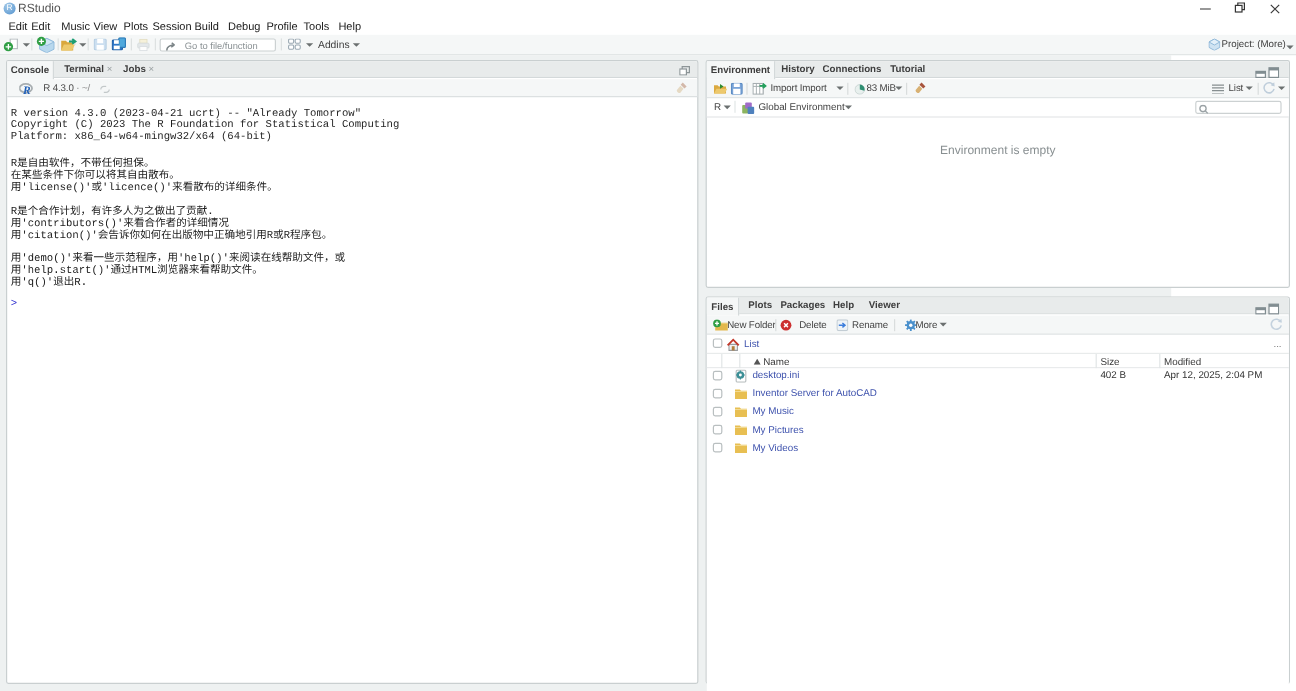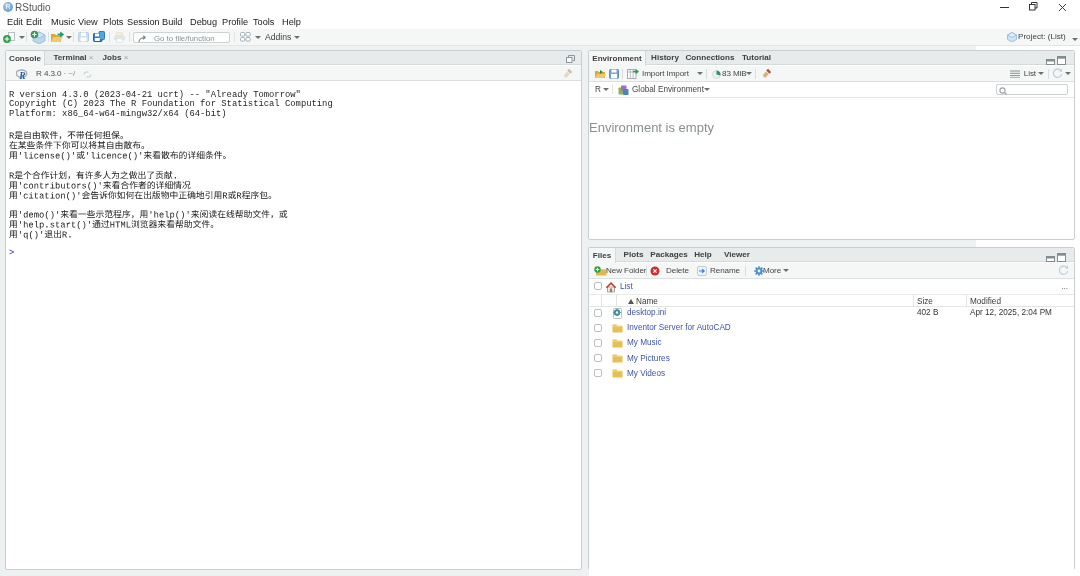--- a/index.html
+++ b/index.html
@@ -30,21 +30,21 @@
 .tab.active{background:#f5f7f7;border-left:1px solid #d4d9da;border-right:1px solid #d4d9da;height:15px;z-index:2;line-height:15px}
 .tab.first{border-left:none}
 .tabx{color:#9aa0a2;font-weight:normal;font-size:8px}
 
 .ptool{position:absolute;left:0;width:100%;background:#f5f7f7;border-bottom:1px solid #dce0e1;font-size:8.1px;color:#454545;letter-spacing:-0.1px}
 
 #contxt{position:absolute;left:0px;top:39.5px;width:570px;height:520px;font-family:"Liberation Mono",monospace;font-size:8.85px;line-height:9.9px;color:#1f1f1f;white-space:pre}
 #contxt .ln{position:absolute;left:3px;white-space:pre}
 .prompt{color:#2222cc}
 
-#envempty{position:absolute;left:0;top:68.5px;width:100%;text-align:left;font-size:13px;color:#888f91}
+#envempty{position:absolute;left:0;top:68.5px;width:100%;text-align:center;font-size:10px;color:#888f91}
 .srch{position:absolute;background:#fff;border:1px solid #ccd1d2;border-radius:2px}
 
 .fname{color:#3e52ad}
 .frow{position:absolute;left:0;width:100%;height:15.2px;font-size:8.2px}
 .cbx{position:absolute;left:5px;top:1.5px;width:8px;height:8px;border:1px solid #b9bfc0;border-radius:2px;background:#fff}
 .fico{position:absolute;left:23px;top:0.5px}
 .fnm{position:absolute;left:38px;top:1px}
 .fsz{position:absolute;left:328px;top:1px;color:#333}
 .fmd{position:absolute;left:381px;top:1px;color:#333}
 svg{display:block}
@@ -143,21 +143,21 @@
         </g>
       </svg>
     <span class="caret" style="position:absolute;left:255px;top:7px"></span>
     <span style="position:absolute;left:265px;top:3px;font-size:8.6px;color:#404040">Addins</span>
     <span class="caret" style="position:absolute;left:294px;top:7px"></span>
 
     <svg class="icon" style="left:1007px;top:3px" width="10" height="10">
         <path d="M5 0.5 L9.5 3 V7.5 L5 10 L0.5 7.5 V3 Z" fill="#cfe3f2" stroke="#8fb8d8" stroke-width="0.8"></path>
         <path d="M5 0.5 L9.5 3 L5 5.5 L0.5 3 Z" fill="#e3f0f9" stroke="#8fb8d8" stroke-width="0.8"></path>
       </svg>
-    <span id="projbtn">Project: (List)</span>
+    <span id="projbtn">Project: (More)</span>
       <span class="caret" style="position:absolute;left:1072px;top:9px"></span>
   </div>
 
   <div id="main">
 
     <div class="panel" id="leftp">
       <div class="tabbar">
         <div class="tab active first" style="left:0px;width:39px">Console</div>
         <div class="tab" style="left:44px;width:47px">Terminal <span class="tabx">×</span></div>
         <div class="tab" style="left:94px;width:31px">Jobs <span class="tabx">×</span></div>

